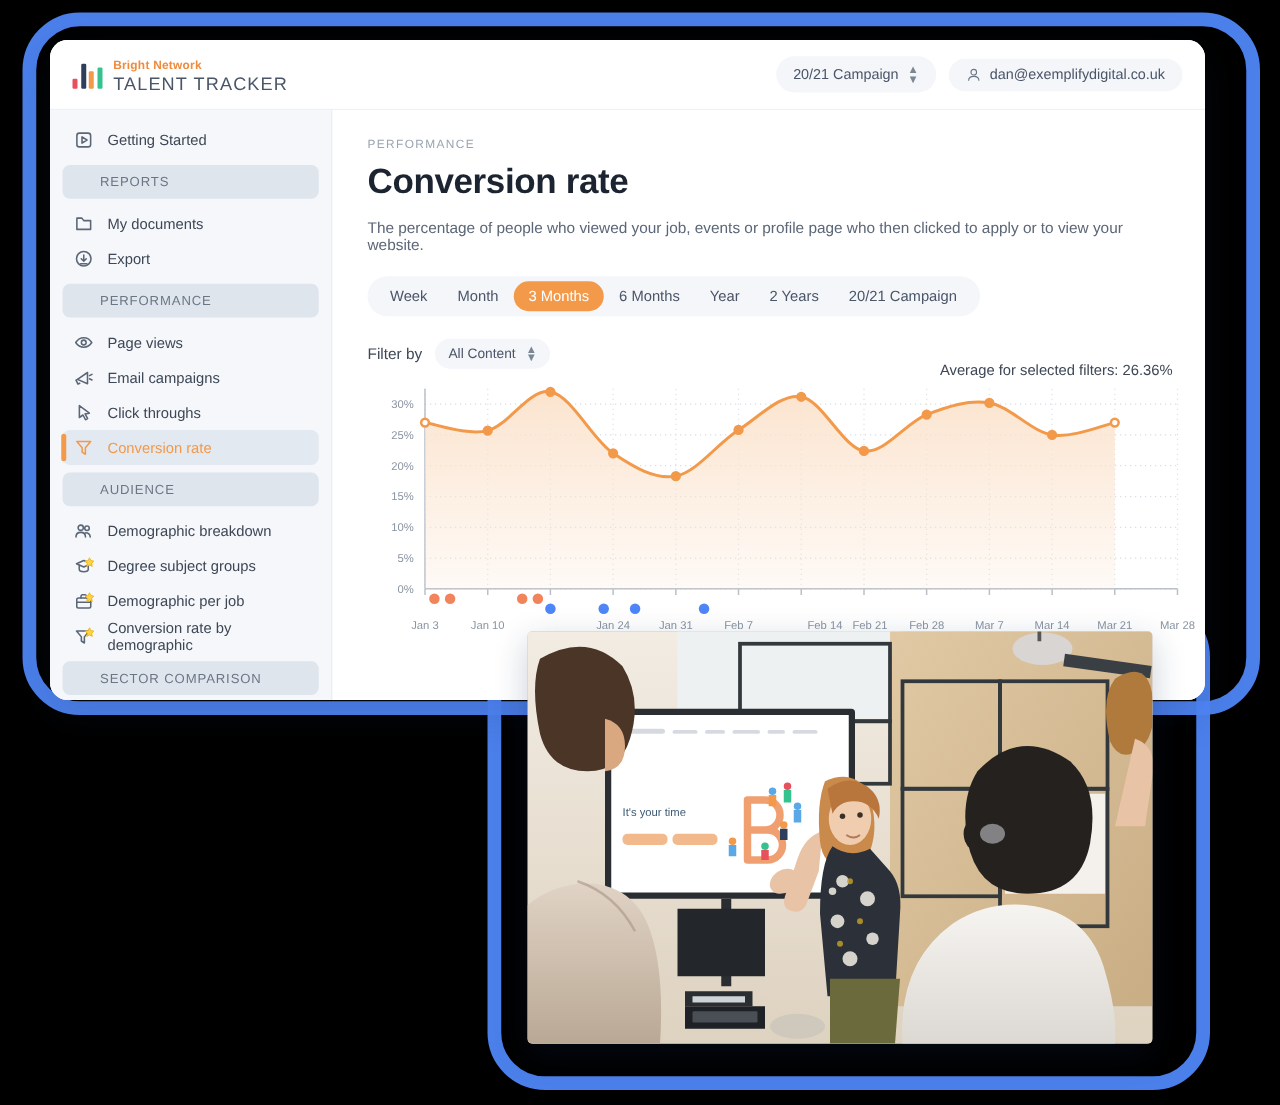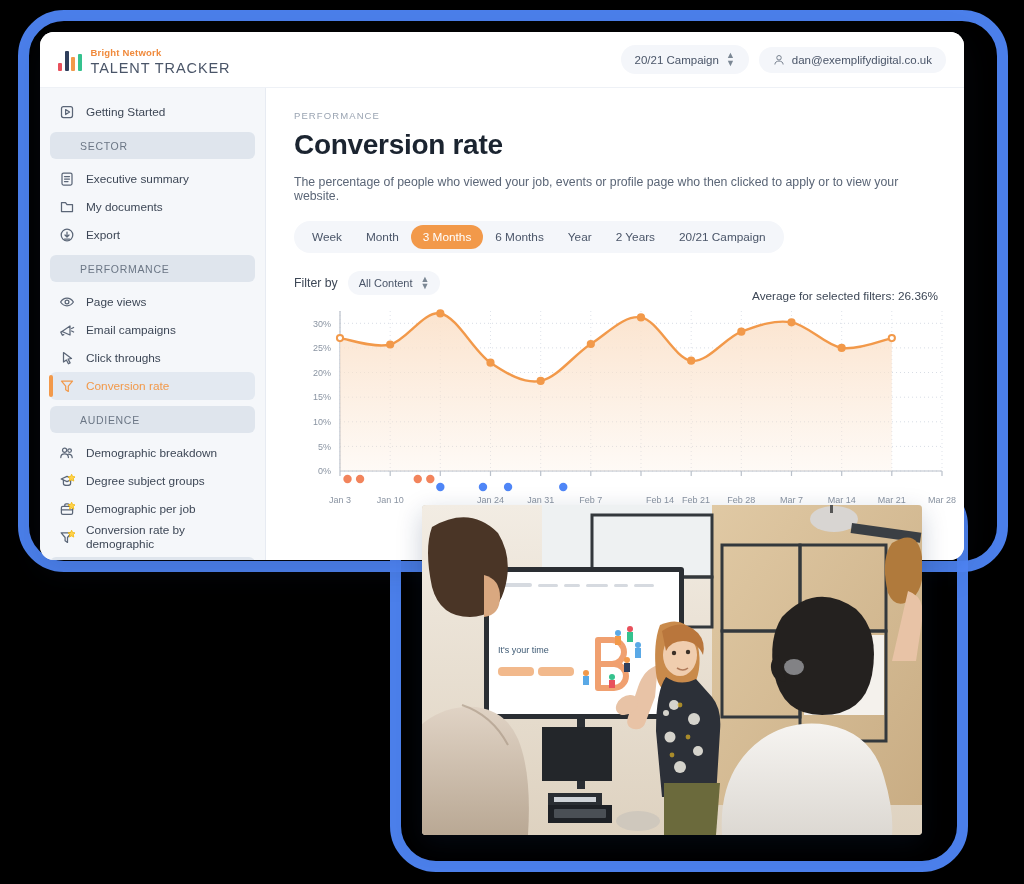--- a/index.html
+++ b/index.html
@@ -193,28 +193,21 @@
 
       <div class="sidebar">
         <div id="nav-mount">
             <div class="nav-item">
               <svg class="nav-ico" viewBox="0 0 16 16">
                 <rect x="2.5" y="2.5" width="11" height="11" rx="2" stroke="#5b6677" stroke-width="1.25" fill="none" stroke-linecap="round" stroke-linejoin="round"></rect>
                 <path d="M6.6 5.5l4 2.5-4 2.5z" stroke="#5b6677" stroke-width="1.25" fill="none" stroke-linecap="round" stroke-linejoin="round"></path>
               </svg>
               <span>Getting Started</span>
             </div>
-            <div class="section-head">SECTOR</div>
-            <div class="nav-item">
-              <svg class="nav-ico" viewBox="0 0 16 16">
-                <rect x="3" y="2" width="10" height="12" rx="1.5" stroke="#5b6677" stroke-width="1.25" fill="none" stroke-linecap="round" stroke-linejoin="round"></rect>
-                <path d="M5.5 5.5h5M5.5 8h5M5.5 10.5h3.5" stroke="#5b6677" stroke-width="1.25" fill="none" stroke-linecap="round" stroke-linejoin="round"></path>
-              </svg>
-              <span>Executive summary</span>
-            </div>
+            <div class="section-head">REPORTS</div>
             <div class="nav-item">
               <svg class="nav-ico" viewBox="0 0 16 16">
                 <path d="M2.5 12.5v-9h4l1.5 2h5.5v7z" stroke="#5b6677" stroke-width="1.25" fill="none" stroke-linecap="round" stroke-linejoin="round"></path>
               </svg>
               <span>My documents</span>
             </div>
             <div class="nav-item">
               <svg class="nav-ico" viewBox="0 0 16 16">
                 <circle cx="8" cy="8" r="5.8" stroke="#5b6677" stroke-width="1.25" fill="none" stroke-linecap="round" stroke-linejoin="round"></circle>
                 <path d="M8 5v5m0 0l-2-2m2 2l2-2M5.5 12h5" stroke="#5b6677" stroke-width="1.25" fill="none" stroke-linecap="round" stroke-linejoin="round"></path>

